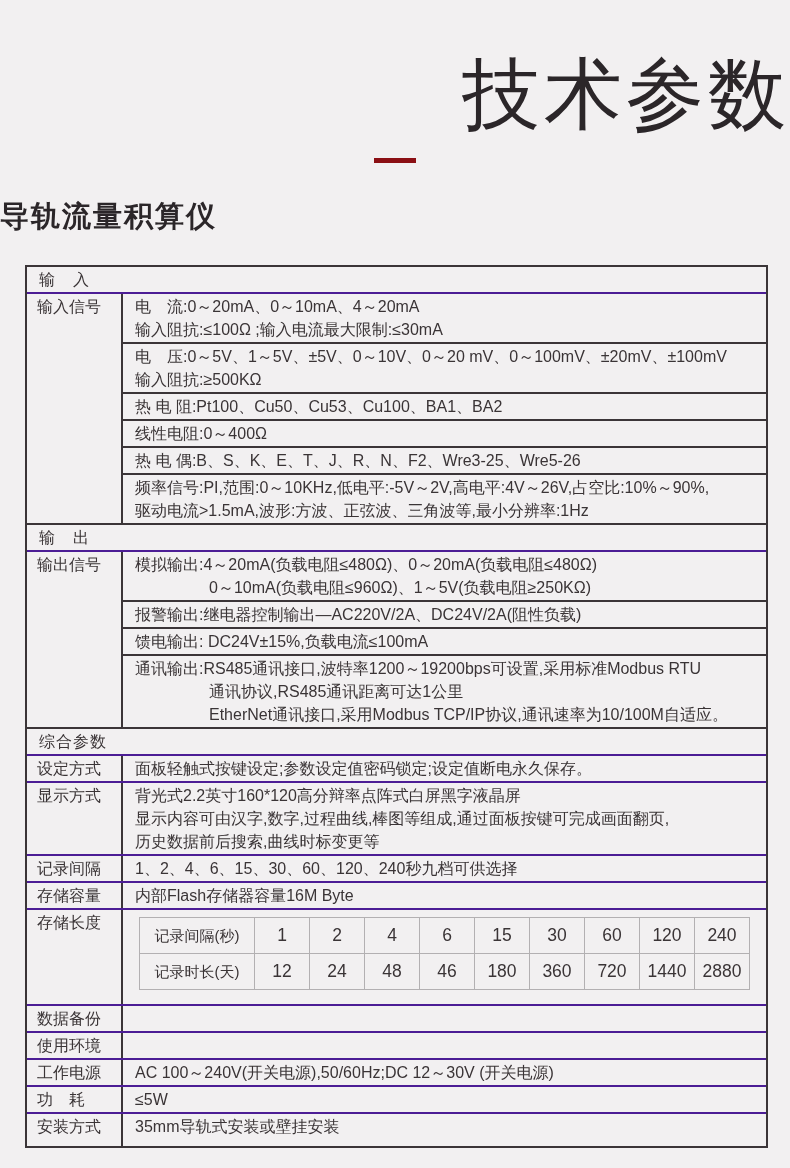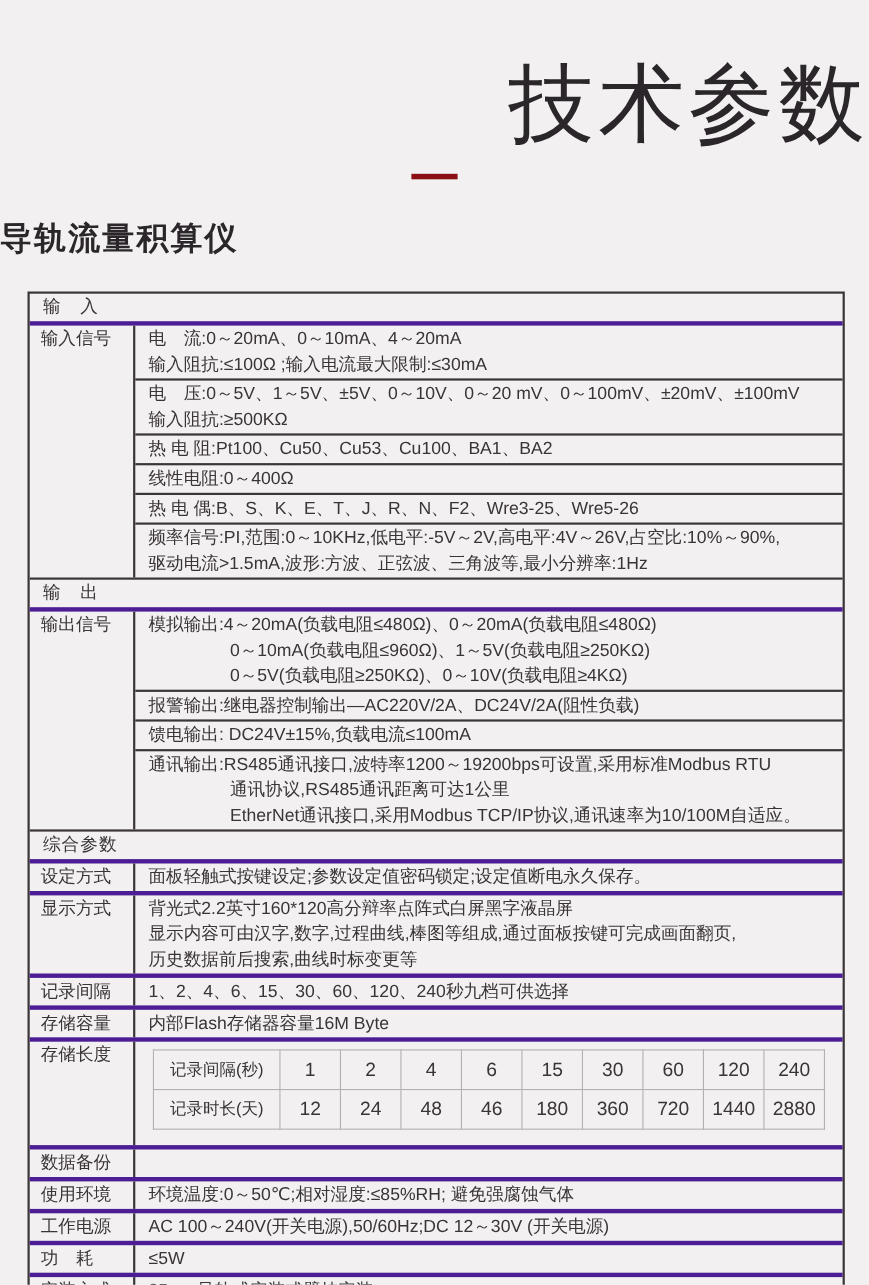--- a/index.html
+++ b/index.html
@@ -20,21 +20,21 @@
   .subtitle{
     margin:34px 0 28px;text-align:left;
     font-size:29px;font-weight:700;color:#2b2629;letter-spacing:2px;
   }
   .spec{
     margin:0 22px 0 25px;
     border:2px solid #3b3538;
     font-size:16px;line-height:23px;
     background:#f2f0f1;
   }
-  .trow{display:grid;grid-template-columns:96px 1fr;border-top:4px solid #4c1d95;}
+  .trow{display:grid;grid-template-columns:96px 1fr;border-top:2px solid #4c1d95;}
   .sec-row{display:block;border-top:2px solid #3b3538;padding:1px 0 1px 12px;letter-spacing:1px;font-weight:500;}
   .sec-row.first{border-top:none;}
   .lbl{border-right:2px solid #3b3538;padding:1px 4px 1px 10px;font-weight:500;}
   .val{min-width:0;}
   .item{padding:1px 0;}
   .item + .item{border-top:2px solid #3b3538;}
   .ln{padding-left:12px;white-space:nowrap;}
   .ln.ind{padding-left:86px;}
   .pad-b{padding-bottom:8px;}
   table.inner{
@@ -92,21 +92,20 @@
     </div>
 
     <div class="sec-row">输　出</div>
 
     <div class="trow">
       <div class="lbl">输出信号</div>
       <div class="val">
         <div class="item">
           <div class="ln">模拟输出:4～20mA(负载电阻≤480Ω)、0～20mA(负载电阻≤480Ω)</div>
           <div class="ln ind">0～10mA(负载电阻≤960Ω)、1～5V(负载电阻≥250KΩ)</div>
-          <div class="ln ind">0～5V(负载电阻≥250KΩ)、0～10V(负载电阻≥4KΩ)</div>
         </div>
         <div class="item">
           <div class="ln">报警输出:继电器控制输出—AC220V/2A、DC24V/2A(阻性负载)</div>
         </div>
         <div class="item">
           <div class="ln">馈电输出: DC24V±15%,负载电流≤100mA</div>
         </div>
         <div class="item">
           <div class="ln">通讯输出:RS485通讯接口,波特率1200～19200bps可设置,采用标准Modbus RTU</div>
           <div class="ln ind">通讯协议,RS485通讯距离可达1公里</div>
@@ -189,25 +188,20 @@
           </table>
       </div>
     </div>
 
     <div class="trow">
       <div class="lbl">数据备份</div>
     </div>
 
     <div class="trow">
       <div class="lbl">使用环境</div>
-      <div class="val">
-        <div class="item">
-          <div class="ln">环境温度:0～50℃;相对湿度:≤85%RH; 避免强腐蚀气体</div>
-        </div>
-      </div>
     </div>
 
     <div class="trow">
       <div class="lbl">工作电源</div>
       <div class="val">
         <div class="item">
           <div class="ln">AC 100～240V(开关电源),50/60Hz;DC 12～30V (开关电源)</div>
         </div>
       </div>
     </div>

